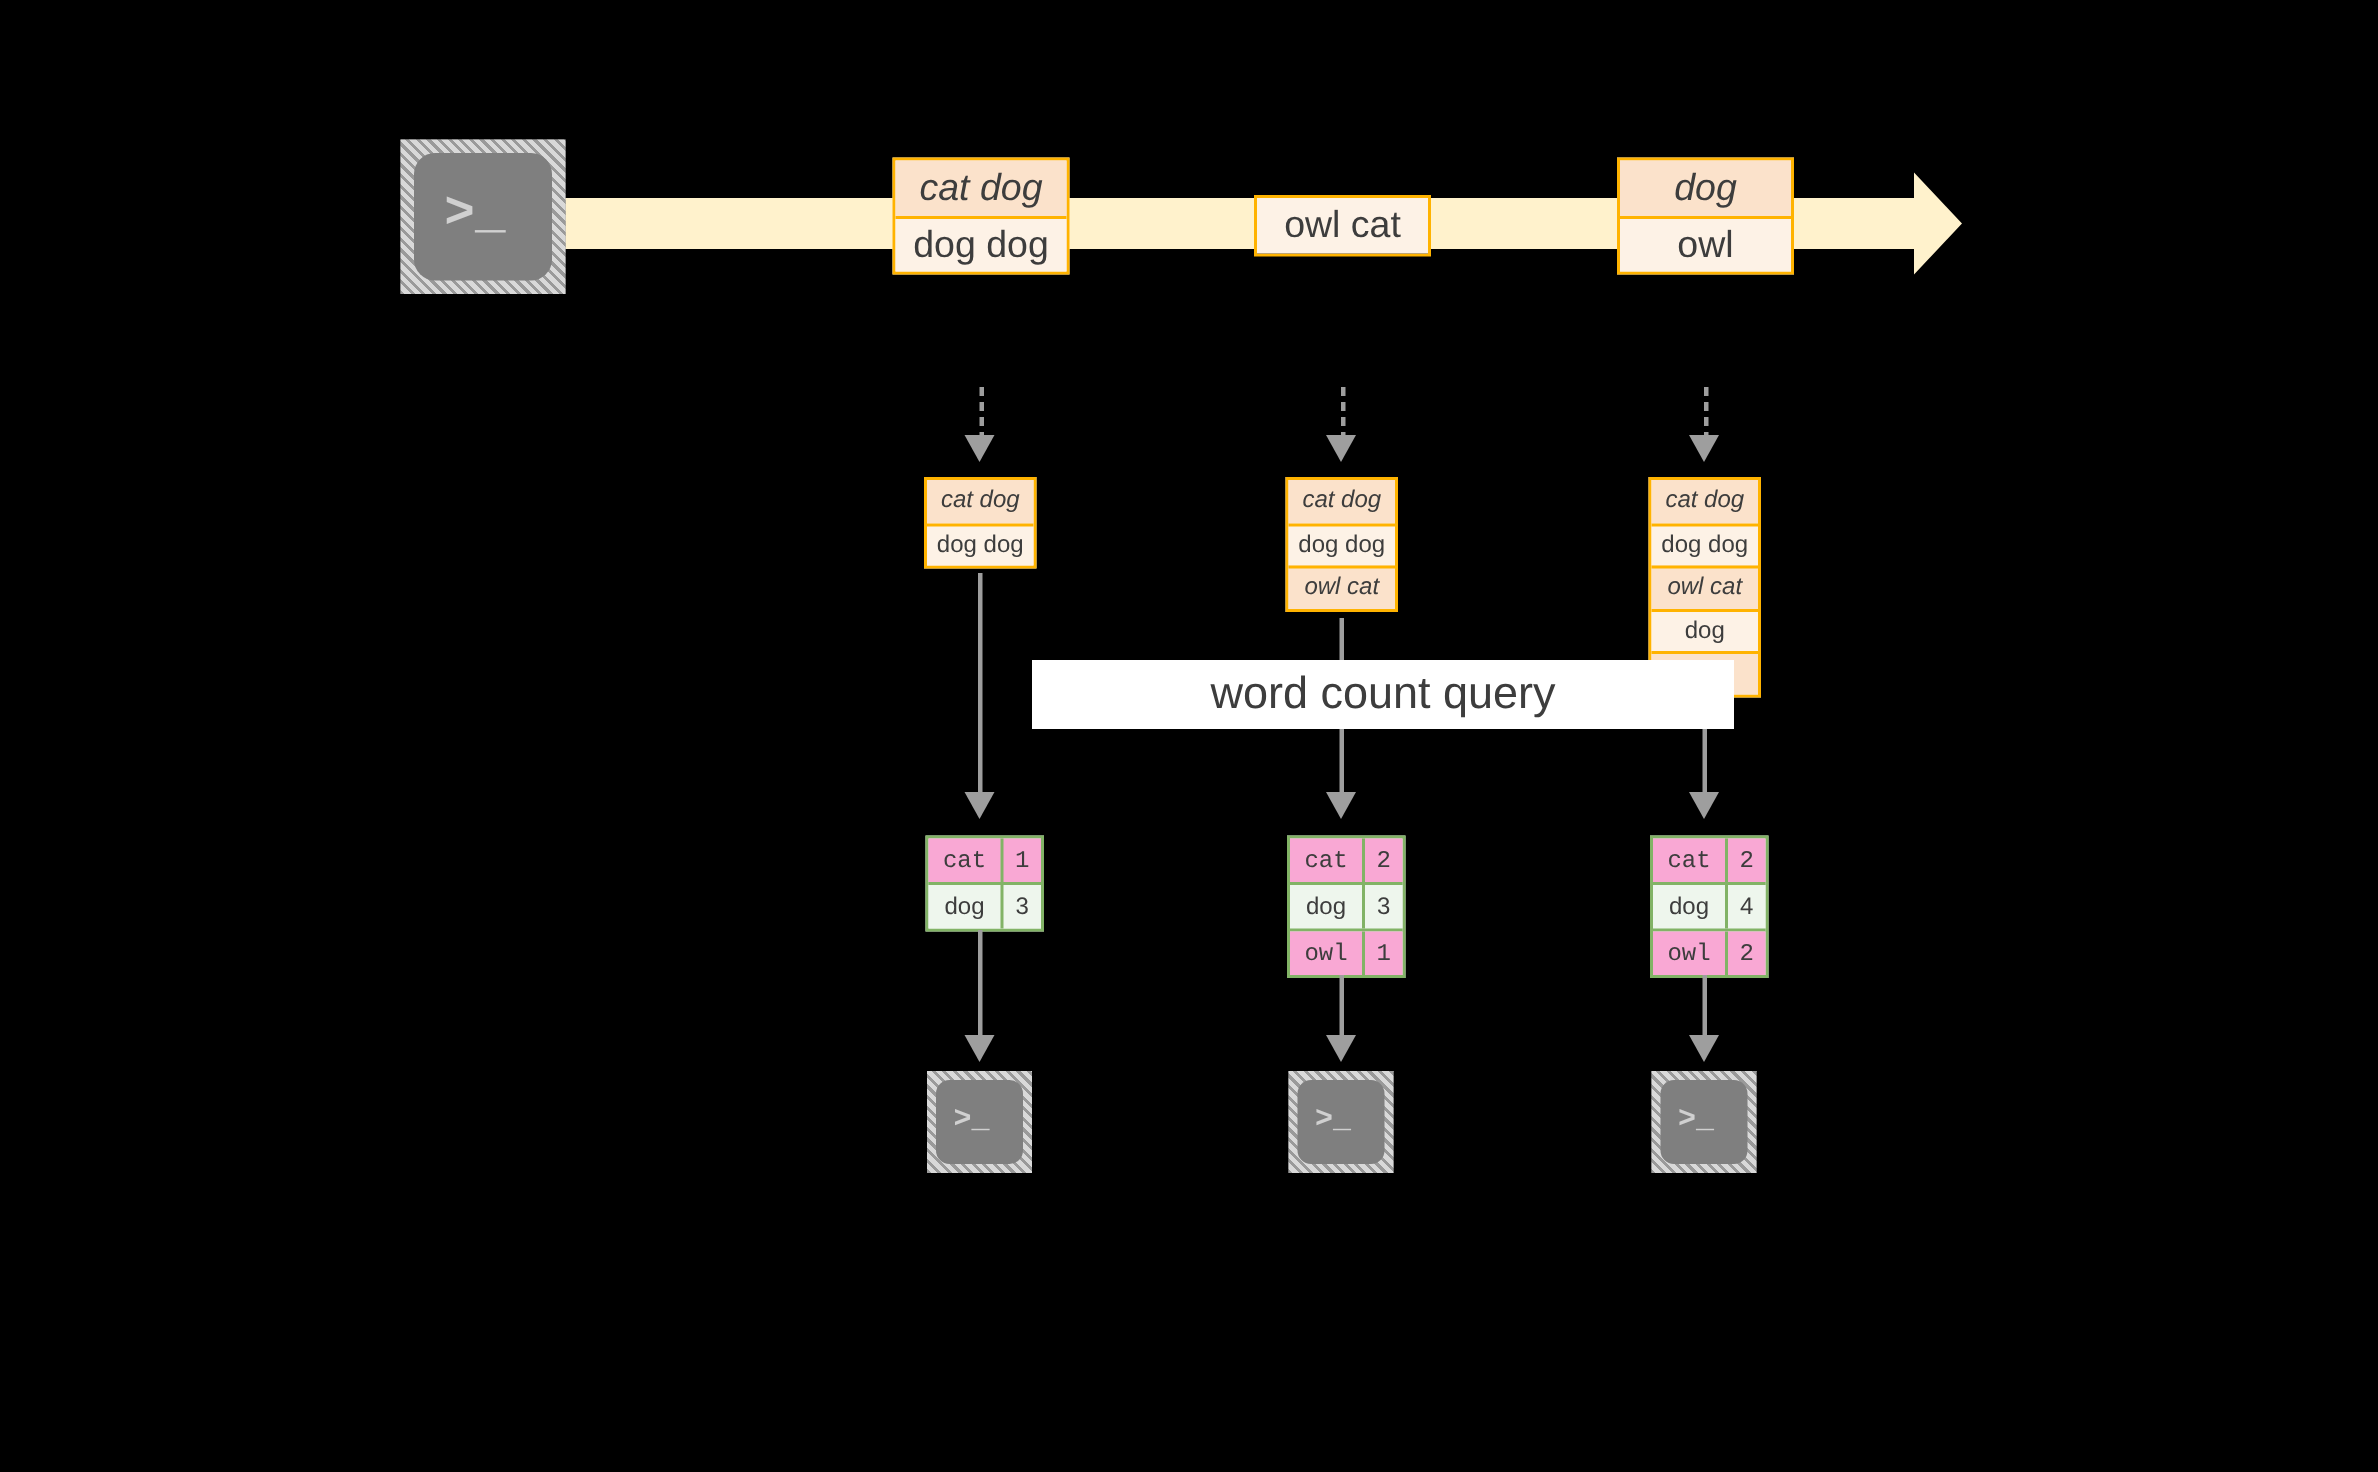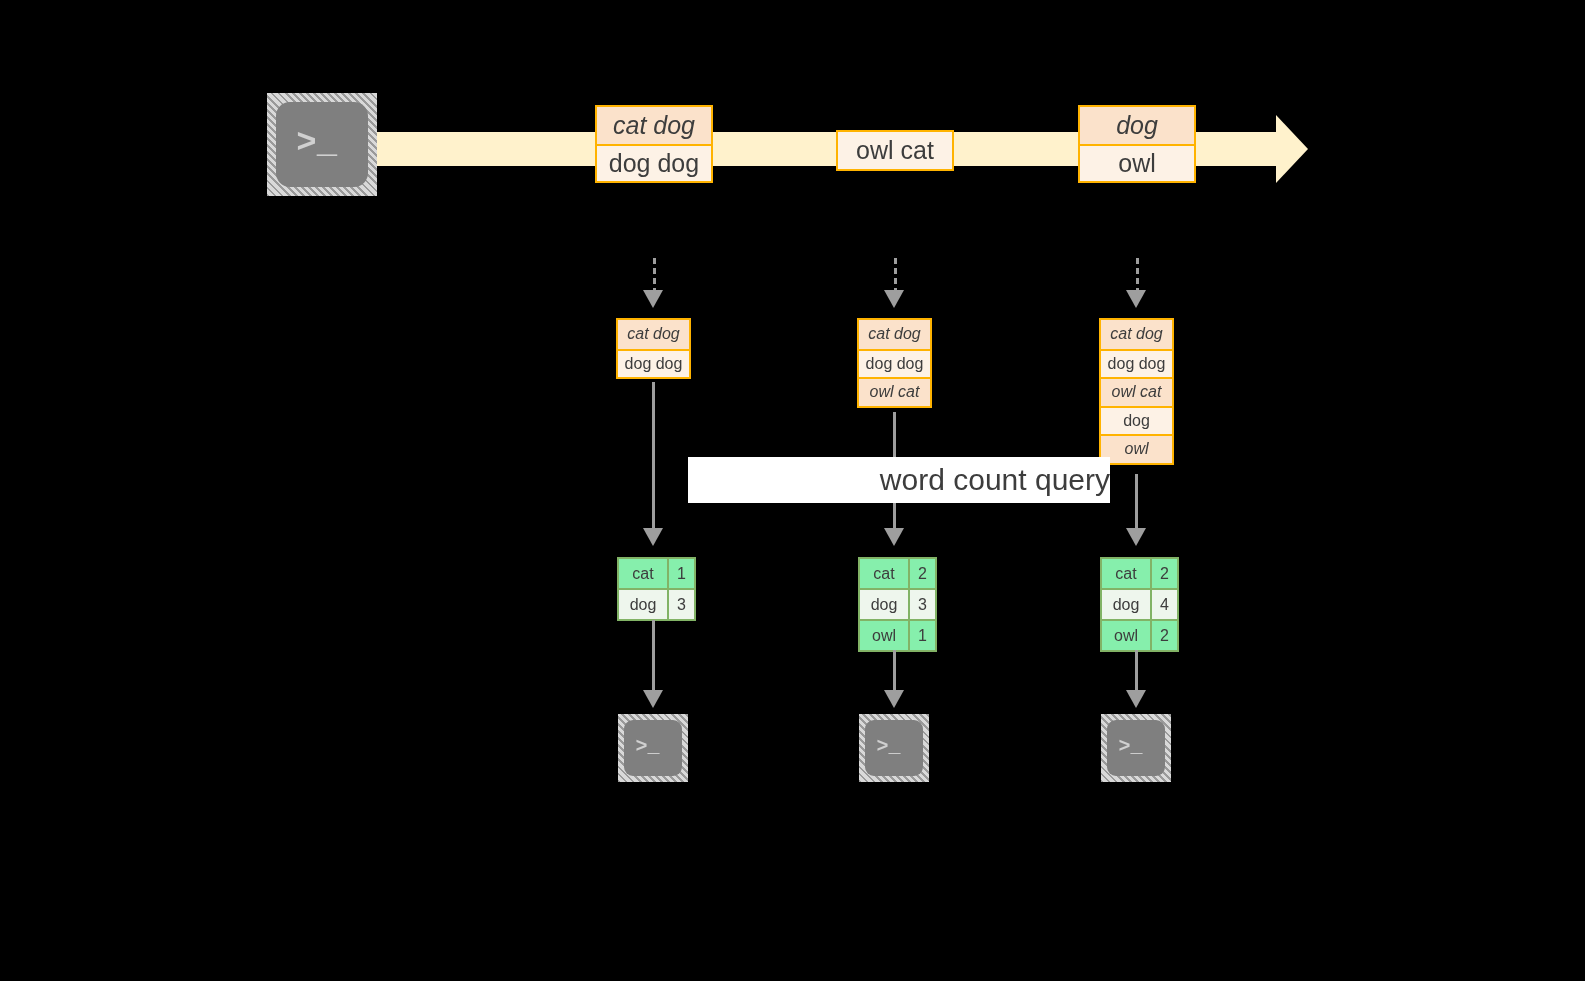--- a/index.html
+++ b/index.html
@@ -115,21 +115,21 @@
   .gtable .cell {
     box-sizing: border-box;
     display: flex;
     align-items: center;
     justify-content: center;
     font-size: 16px;
     color: #3d3d3d;
   }
   .gtable .cell.word { width: 48px; }
   .gtable .cell.count { width: 27px; border-left: 2.5px solid #82B366; }
-  .gtable .trow.shade .cell { background: #86efac; }
+  .gtable .trow.shade .cell { background: #f9a8d4; font-family: Liberation Mono, monospace; }
   .gtable .trow.light .cell { background: #EEF6ED; }
 
   
   .vline {
     position: absolute;
     width: 3px;
     background: #9E9E9E;
   }
   .vline.dashed {
     background: none;
@@ -141,27 +141,27 @@
     width: 0; height: 0;
     border-left: 10px solid transparent;
     border-right: 10px solid transparent;
     border-top: 18px solid #9E9E9E;
   }
 
   
   .banner {
     position: absolute;
     left: 688px;
-    top: 457px;
-    width: 422px;
+    top: 440px;
+    width: 468px;
     height: 46px;
     background: #FFFFFF;
     display: flex;
     align-items: center;
-    justify-content: flex-end;
+    justify-content: center;
   }
   .banner .label {
     font-size: 30px;
     color: #3d3d3d;
     white-space: nowrap;
   }
 </style>
 </head>
 <body>
 

